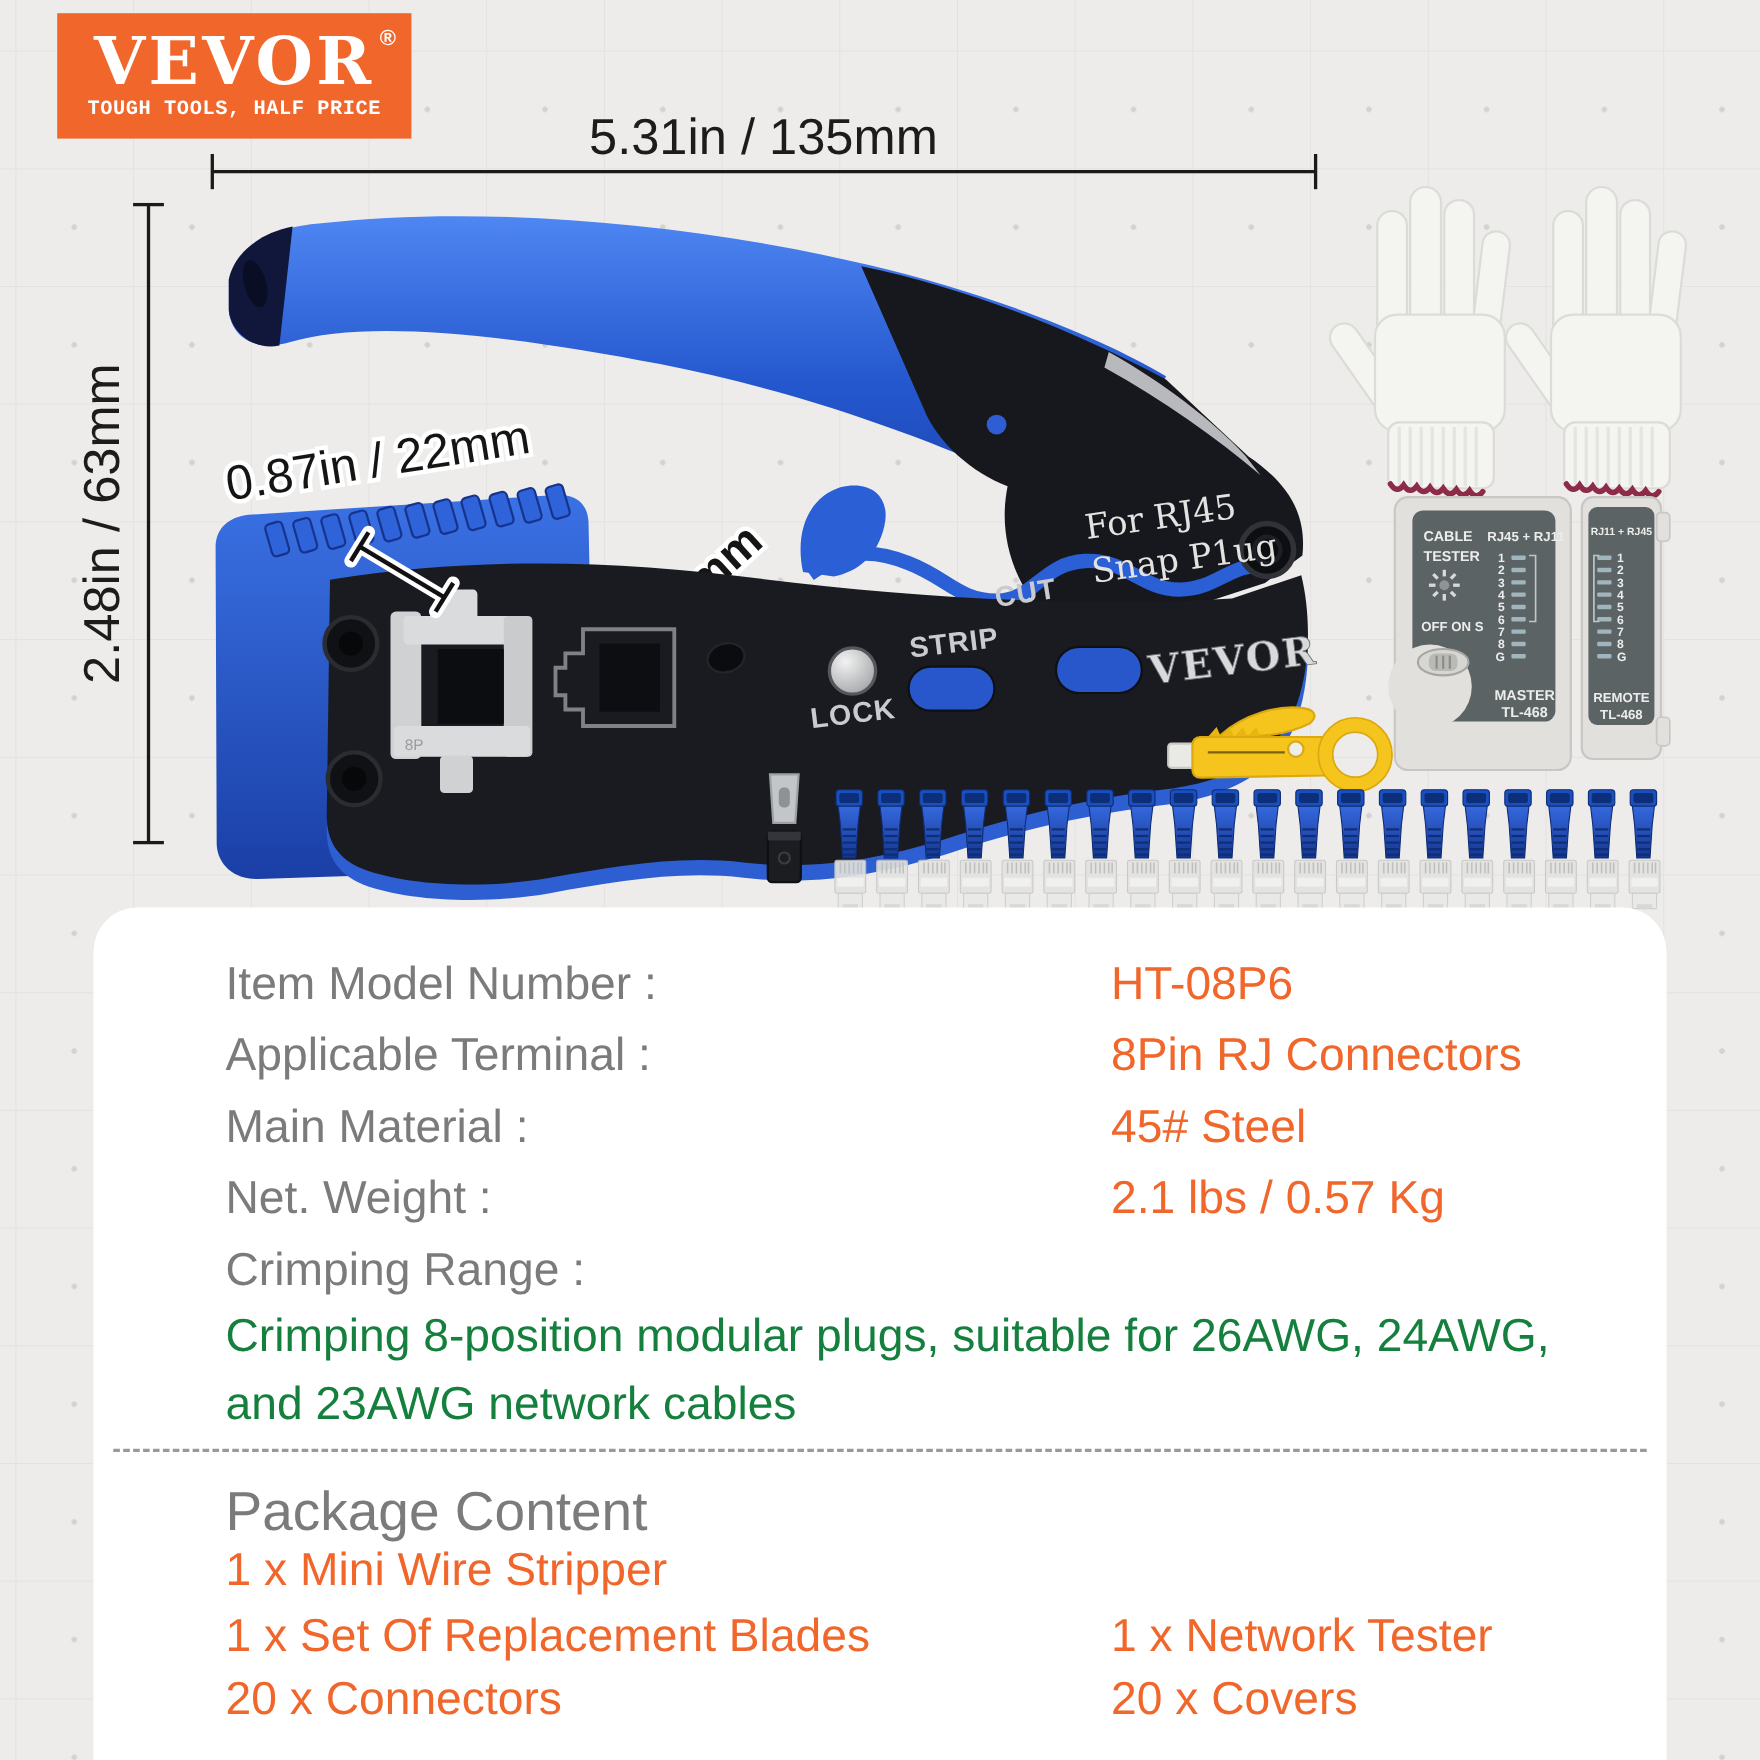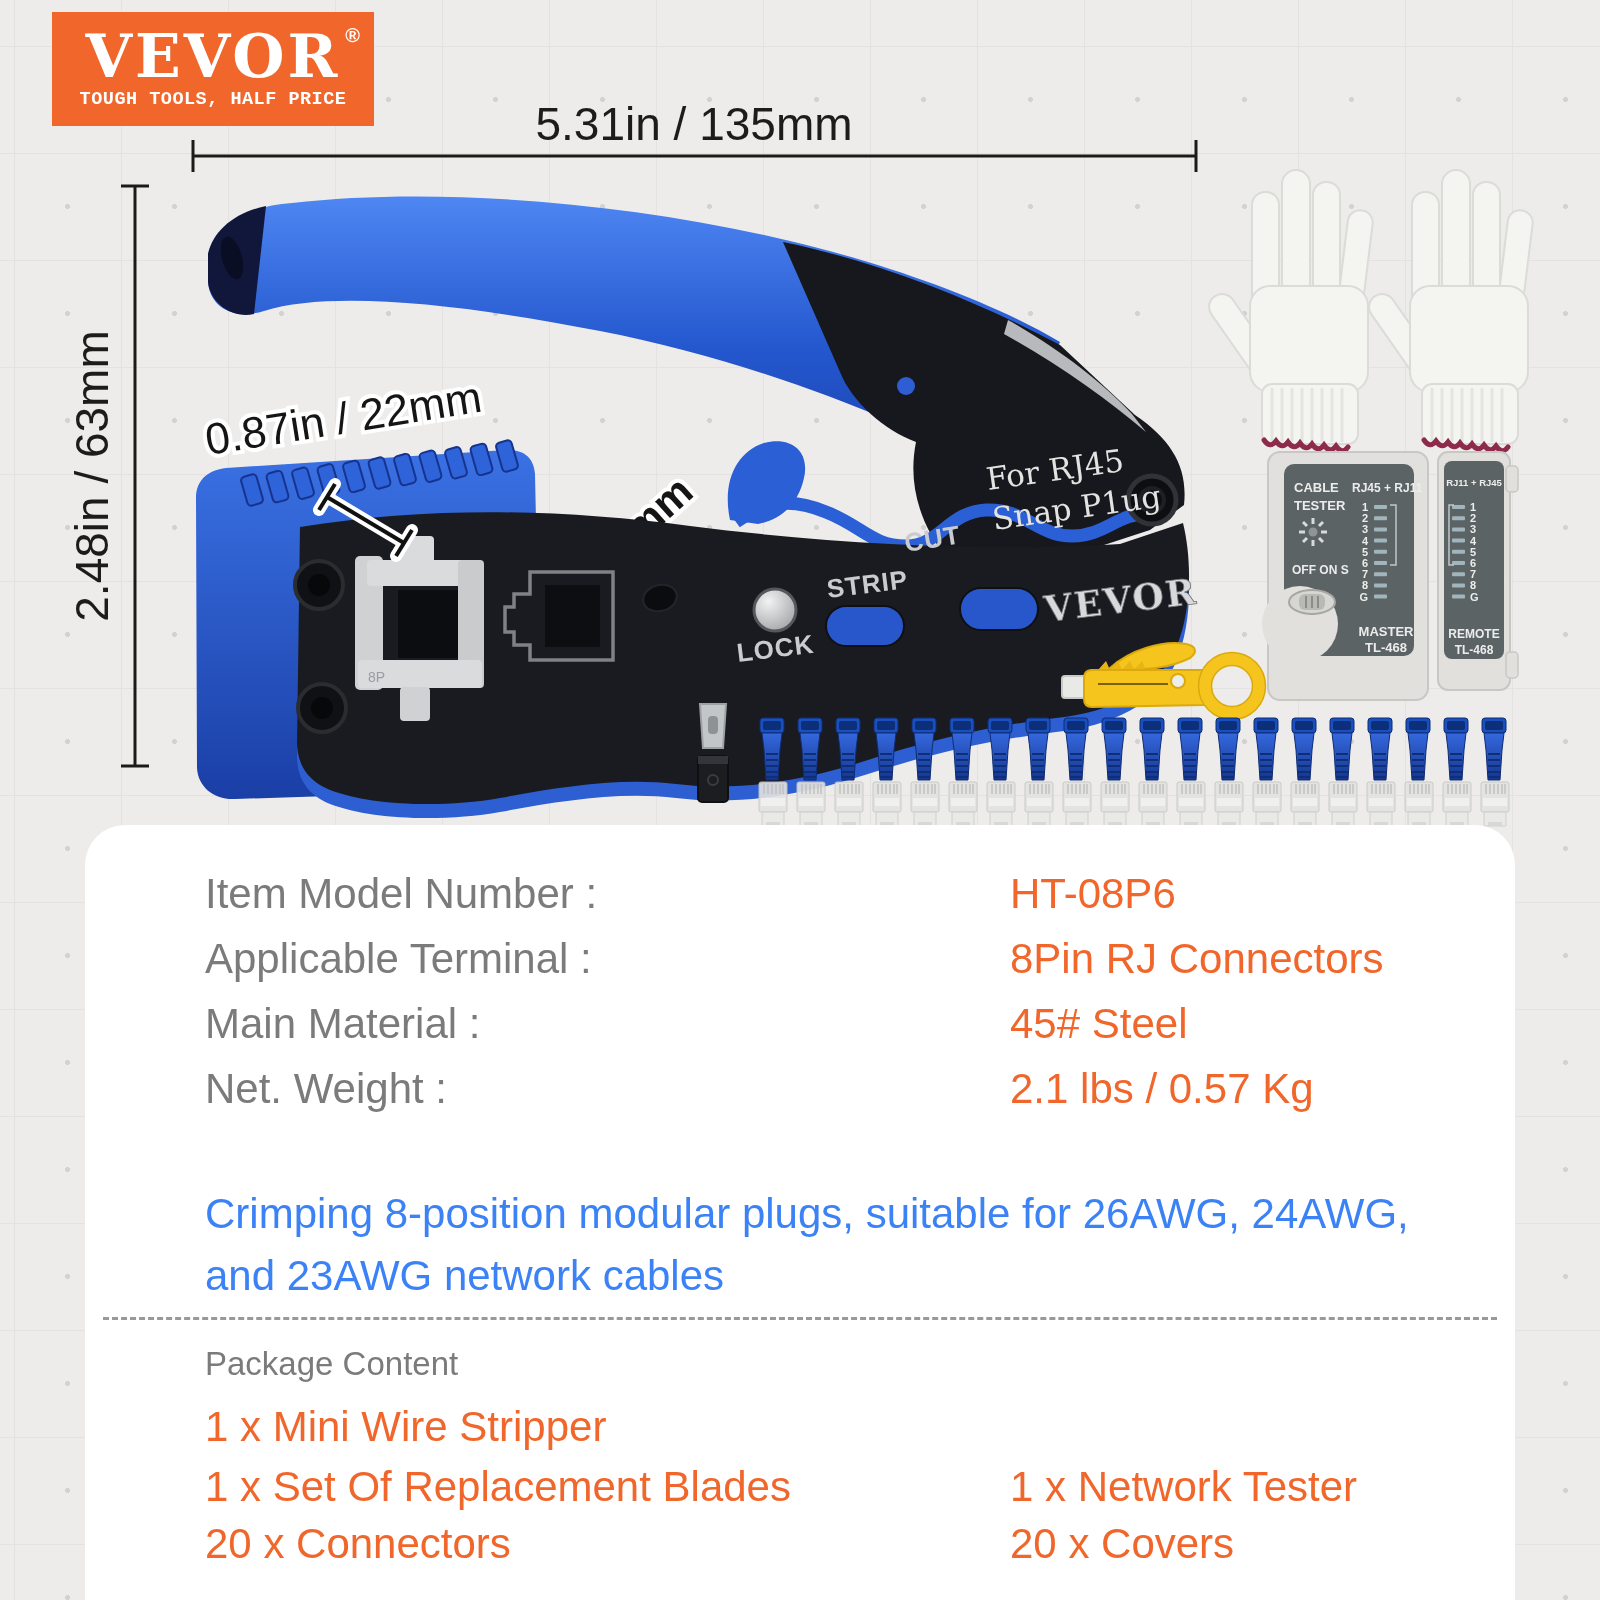--- a/index.html
+++ b/index.html
@@ -15,23 +15,23 @@
   
   .logo{position:absolute;left:52px;top:12px;width:322px;height:114px;background:#F0662B;
     color:#fff;text-align:center;box-sizing:border-box;padding-top:14px;}
   .logo .word{font-family:"DejaVu Serif",serif;font-weight:bold;font-size:60px;line-height:60px;letter-spacing:3px;}
   .logo .reg{position:absolute;right:14px;top:12px;font-size:20px;font-weight:bold;}
   .logo .tag{font-size:18.5px;font-weight:bold;letter-spacing:0.5px;margin-top:3px;font-family:Liberation Mono, monospace;}
   
   .card{position:absolute;left:85px;top:825px;width:1430px;height:888px;background:#FFFFFF;border-radius:40px;}
   .spec-row{position:absolute;left:120px;font-size:42px;color:#7B7B7B;white-space:nowrap;}
   .spec-val{position:absolute;left:925px;font-size:42px;color:#F0662B;white-space:nowrap;}
-  .para{position:absolute;left:120px;font-size:42px;color:#3b82f6;white-space:nowrap;}
+  .para{position:absolute;left:120px;font-size:42px;color:#15803d;white-space:nowrap;}
   .dashes{position:absolute;left:18px;right:18px;top:492px;border-top:3px dashed #999996;}
-  .pkg-title{position:absolute;left:120px;top:520px;font-size:33px;color:#7B7B7B;}
+  .pkg-title{position:absolute;left:120px;top:520px;font-size:50px;color:#7B7B7B;}
   .pkg-item-l{position:absolute;left:120px;font-size:42px;color:#F0662B;white-space:nowrap;}
   .pkg-item-r{position:absolute;left:925px;font-size:42px;color:#F0662B;white-space:nowrap;}
   svg text{font-family:"Liberation Sans",sans-serif;}
   .dimtxt{font-size:46px;fill:#1C1C1C;}
   .dimtxt-outline{font-size:42px;fill:#151515;stroke:#FFFFFF;stroke-width:8px;paint-order:stroke;font-weight:bold;}
   .engrave{font-family:"DejaVu Serif",serif;font-size:31px;fill:#E3E3E1;}
   .toollbl{font-size:26px;font-weight:bold;fill:#C9CBCE;letter-spacing:1px;}
   .chrome{font-family:"DejaVu Serif",serif;font-size:36px;font-weight:bold;fill:#D7D9DB;stroke:#6E7073;stroke-width:0.8px;letter-spacing:2px;}
   .tst{fill:#ECEDEB;font-weight:bold;}
 </style>
@@ -378,20 +378,21 @@
 
   <div class="card">
     <div class="spec-row" style="top:45px">Item Model Number :</div>
     <div class="spec-val" style="top:45px">HT-08P6</div>
     <div class="spec-row" style="top:110px">Applicable Terminal :</div>
     <div class="spec-val" style="top:110px">8Pin RJ Connectors</div>
     <div class="spec-row" style="top:175px">Main Material :</div>
     <div class="spec-val" style="top:175px">45# Steel</div>
     <div class="spec-row" style="top:240px">Net. Weight :</div>
     <div class="spec-val" style="top:240px">2.1 lbs / 0.57 Kg</div>
+    <div class="spec-row" style="top:305px">Crimping Range :</div>
     <div class="para" style="top:365px">Crimping 8-position modular plugs, suitable for 26AWG, 24AWG,</div>
     <div class="para" style="top:427px">and 23AWG network cables</div>
     <div class="dashes"></div>
     <div class="pkg-title">Package Content</div>
     <div class="pkg-item-l" style="top:578px">1 x Mini Wire Stripper</div>
     <div class="pkg-item-l" style="top:638px">1 x Set Of Replacement Blades</div>
     <div class="pkg-item-l" style="top:695px">20 x Connectors</div>
     <div class="pkg-item-r" style="top:638px">1 x Network Tester</div>
     <div class="pkg-item-r" style="top:695px">20 x Covers</div>
   </div>

